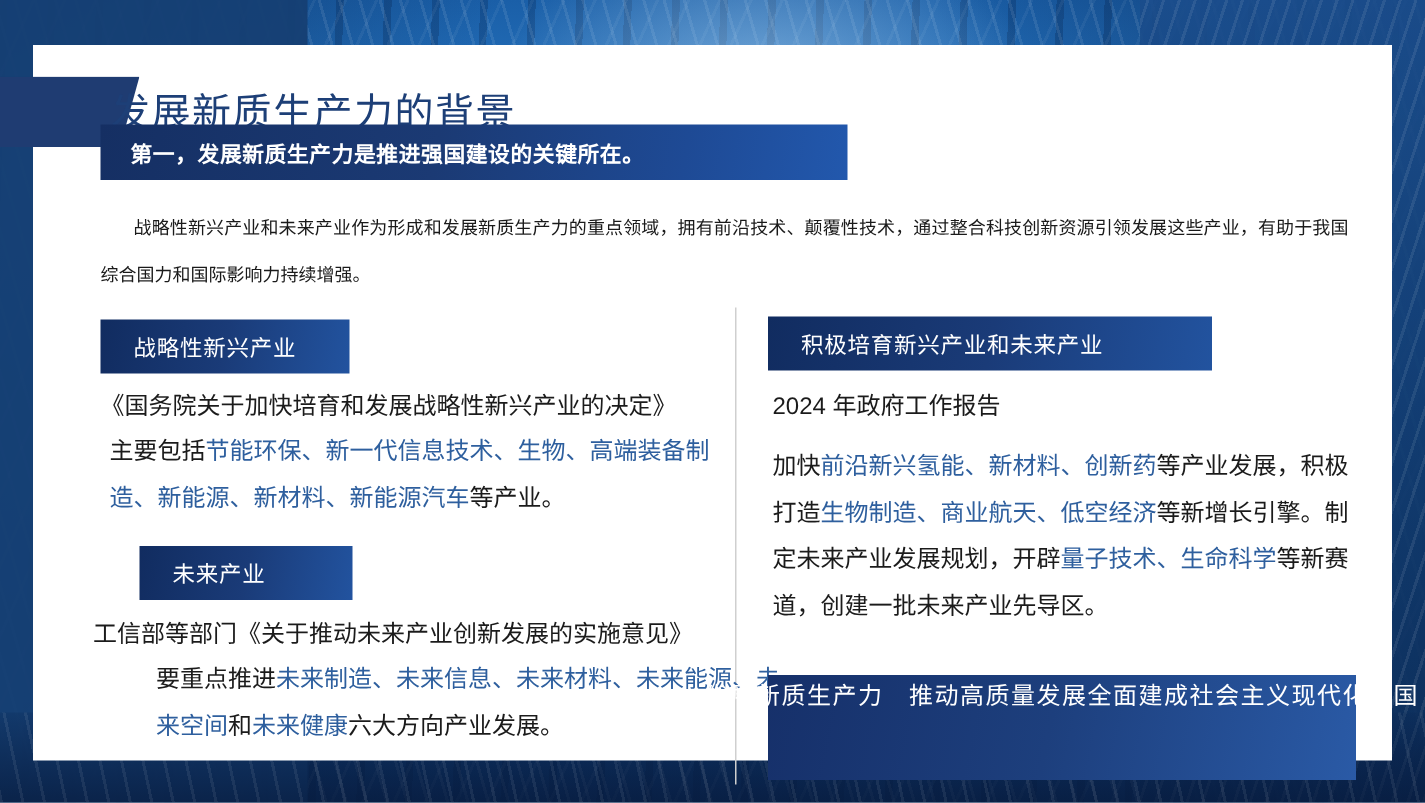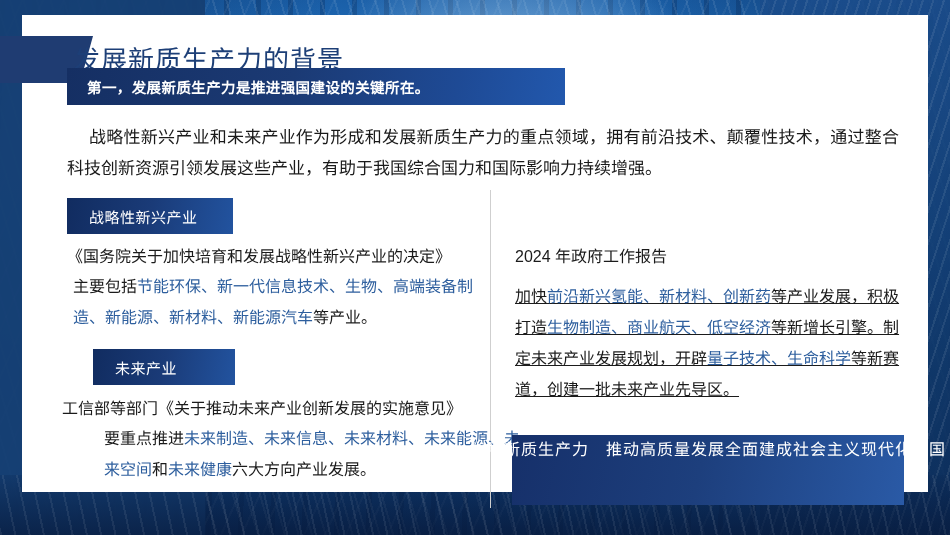--- a/index.html
+++ b/index.html
@@ -46,21 +46,21 @@
   }
   .bg-bottom-band{
     position:absolute;left:0;bottom:0;width:950px;height:60px;
     background:
       repeating-linear-gradient(78deg, rgba(255,255,255,.07) 0 2px, rgba(0,0,0,0) 2px 14px),
       linear-gradient(180deg, rgba(10,40,84,.25) 0%, rgba(7,26,60,.75) 100%);
   }
 
   
   .card{
-    position:absolute;left:22px;top:15px;width:906px;height:477px;
+    position:absolute;left:22px;top:30px;width:906px;height:477px;
     background:#ffffff;
   }
 
   
   .title-accent{
     position:absolute;left:-22px;top:21px;width:93px;height:47px;
     background:#1f3c72;
     clip-path:polygon(0 0,100% 0,86% 100%,0 100%);
   }
   .page-title{
@@ -76,21 +76,21 @@
     display:flex;align-items:center;
   }
   .banner-text{
     color:#ffffff;font-size:14.5px;font-weight:bold;
     padding-left:20px;letter-spacing:.4px;white-space:nowrap;
   }
 
   
   .intro{
     position:absolute;left:45px;top:107px;width:832px;
-    font-size:17px;line-height:31px;color:#1a1a1a;
+    font-size:12px;line-height:31px;color:#1a1a1a;
     text-indent:22px;text-align:justify;
   }
 
   
   .divider{
     position:absolute;left:468px;top:175px;width:1px;height:318px;
     background:#cfcfcf;
   }
 
   
@@ -111,21 +111,21 @@
     position:absolute;font-size:16px;line-height:31px;color:#1b1b1b;
   }
   .hl{color:#2e5f9e;}
 
   #left-doc-1{left:45px;top:226px;width:404px;}
   #left-body-1{left:51px;top:256px;width:414px;}
   #left-doc-2{left:40px;top:378px;width:420px;}
   #left-body-2{left:46px;top:408px;width:418px;margin-left:36px;}
 
   #right-report{left:493px;top:226px;width:380px;}
-  #right-body{left:493px;top:266px;width:386px;text-decoration:underline;}
+  #right-body{left:493px;top:266px;width:386px;}
 
   
   .slogan{
     position:absolute;left:490px;top:420px;width:392px;height:70px;
     background:linear-gradient(102deg,#16306a 0%,#1d3f7d 48%,#2a5aa6 100%);
     display:flex;flex-direction:row;justify-content:center;
   }
   .slogan-line{
     color:#ffffff;font-size:16px;line-height:29px;
     text-align:center;letter-spacing:1px;white-space:nowrap;
@@ -164,20 +164,23 @@
     <div class="body-txt" id="left-body-1"><span>主要包括</span><span class="hl">节能环保、新一代信息技术、生物、高端装备制造、新能源、新材料、新能源汽车</span><span>等产业。</span></div>
 
     <div class="chip" id="chip-future">
       <span class="chip-text">未来产业</span>
     </div>
 
     <div class="body-txt" id="left-doc-2">工信部等部门《关于推动未来产业创新发展的实施意见》</div>
 
     <div class="body-txt" id="left-body-2"><span>要重点推进</span><span class="hl">未来制造、未来信息、未来材料、未来能源、未来空间</span><span>和</span><span class="hl">未来健康</span><span>六大方向产业发展。</span></div>
 
+    <div class="chip" id="chip-cultivate">
+      <span class="chip-text">积极培育新兴产业和未来产业</span>
+    </div>
 
     <div class="body-txt" id="right-report">2024 年政府工作报告</div>
 
     <div class="body-txt" id="right-body"><span>加快</span><span class="hl">前沿新兴氢能、新材料、创新药</span><span>等产业发展，积极打造</span><span class="hl">生物制造、商业航天、低空经济</span><span>等新增长引擎。制定未来产业发展规划，开辟</span><span class="hl">量子技术、生命科学</span><span>等新赛道，创建一批未来产业先导区。</span></div>
 
     <div class="slogan">
       <div class="slogan-line">发展新质生产力　推动高质量发展</div>
       <div class="slogan-line">全面建成社会主义现代化强国</div>
     </div>
 

